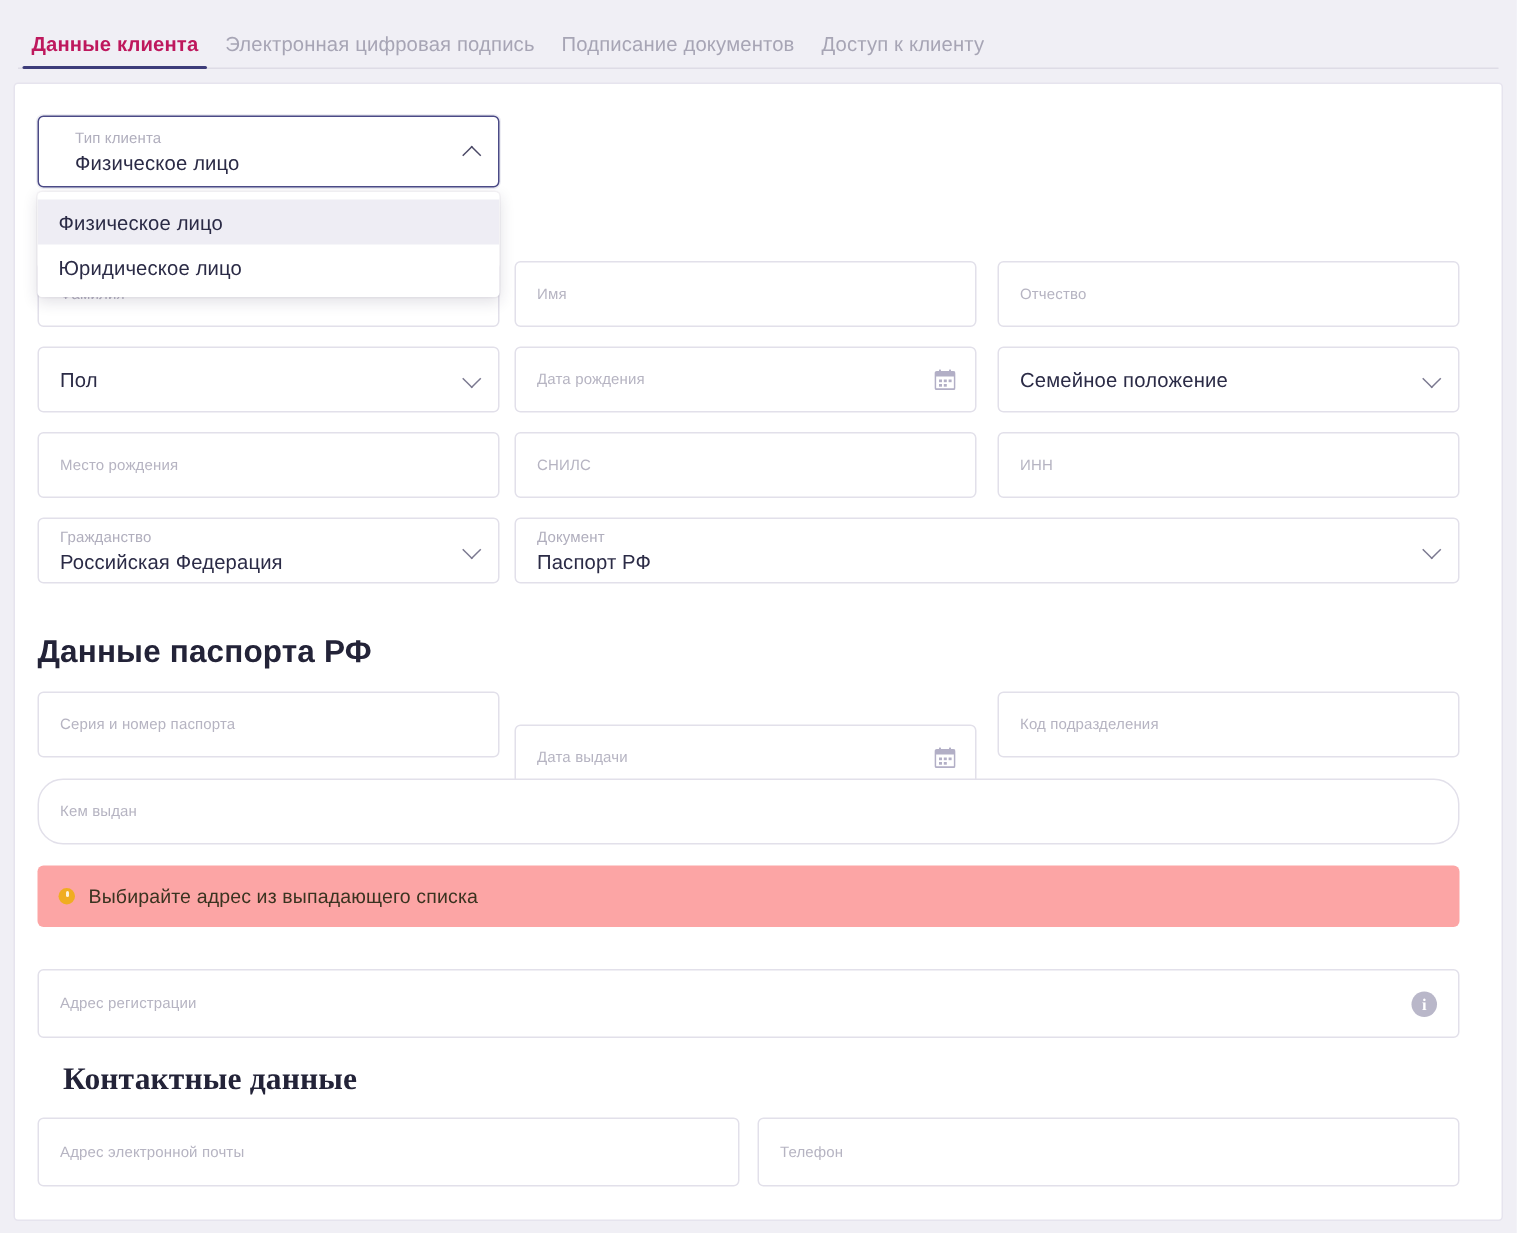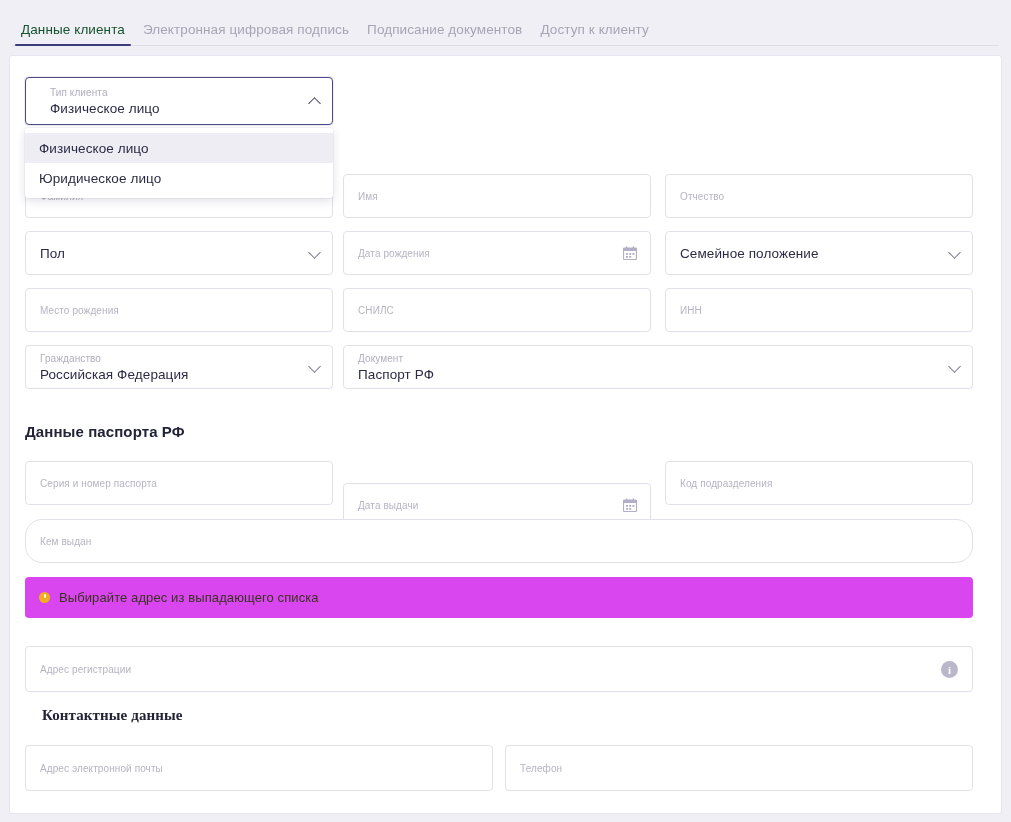--- a/index.html
+++ b/index.html
@@ -28,21 +28,21 @@
   .tab {
     position: relative;
     font-size: 13.5px;
     line-height: 1;
     padding: 0 9px 10px 9px;
     color: #a7a5b5;
     white-space: nowrap;
     cursor: pointer;
     letter-spacing: .1px;
   }
-  .tab.active { color: #14532d; font-weight: 400; }
+  .tab.active { color: #be185d; font-weight: 700; }
   .tab.active::after {
     content: "";
     position: absolute; left: 3px; right: 3px; bottom: 0;
     height: 2px; background: #3d3c7a; border-radius: 1px;
   }
 
   
   .card {
     position: absolute;
     left: 9px; top: 55px;
@@ -113,31 +113,31 @@
     color: #ffffff;
     font-size: 11px; font-weight: bold;
     display: flex; align-items: center; justify-content: center;
     font-family: "Liberation Serif", serif;
     cursor: pointer;
   }
 
   
   .heading {
     position: absolute;
-    font-size: 15px;
+    font-size: 21px;
     font-weight: 700;
     color: #232338;
     letter-spacing: .1px;
   }
 
   
   .banner {
     position: absolute;
     height: 41px;
-    background: #d946ef;
+    background: #fca5a5;
     border-radius: 4px;
     display: flex; align-items: center;
     padding: 0 14px;
   }
   .banner .dot {
     width: 11px; height: 11px;
     border-radius: 50%;
     background: #f0ad21;
     margin-right: 9px;
     flex: 0 0 auto;

